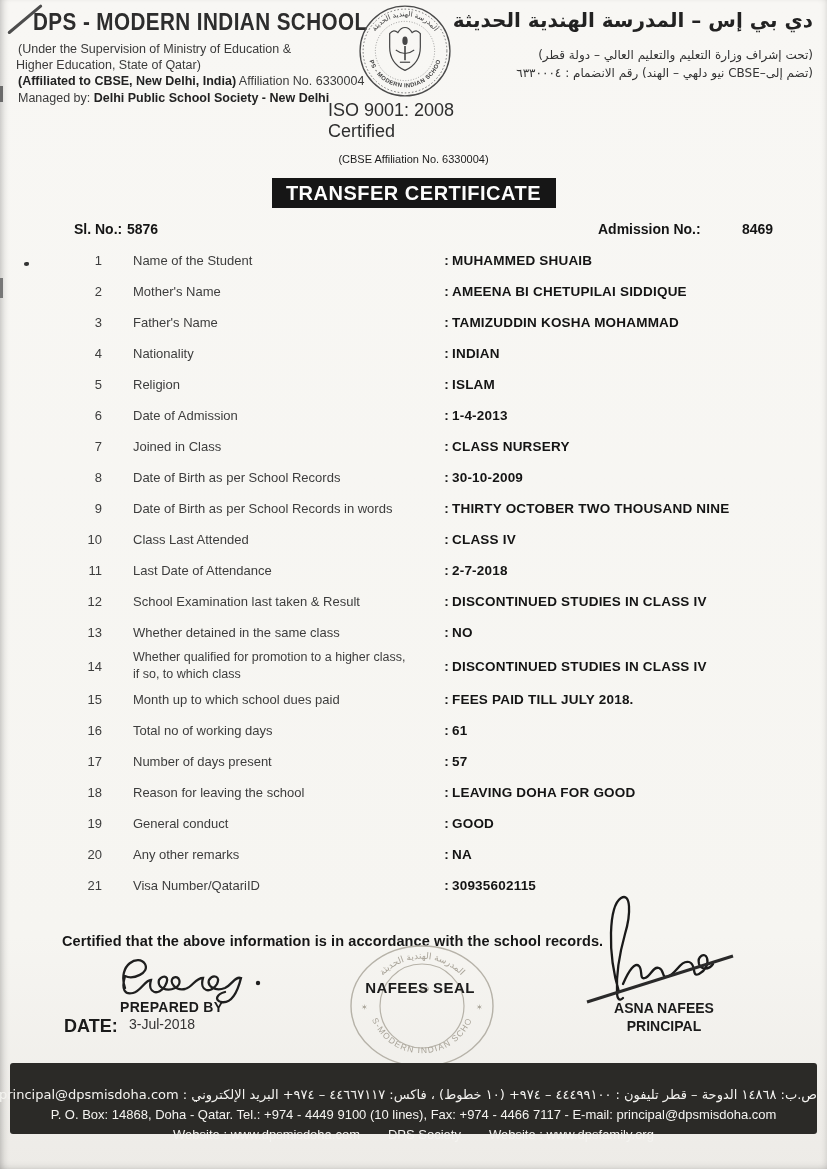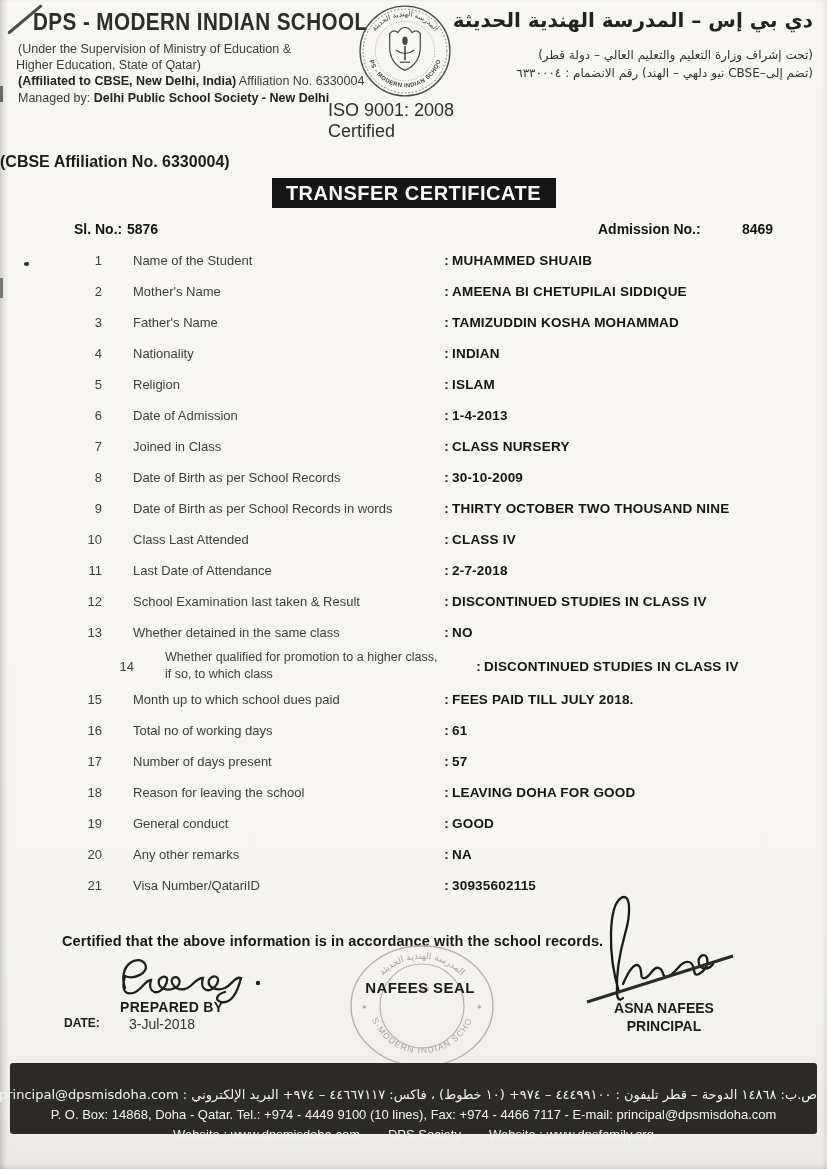--- a/index.html
+++ b/index.html
@@ -21,42 +21,42 @@
   .ar-block{position:absolute;right:14px;top:8px;text-align:right;direction:rtl;}
   .ar-title{font-size:20px;font-weight:bold;color:#222;margin-bottom:14px;}
   .ar-line{font-size:12px;color:#333;line-height:18px;}
   .ar-line.bold{font-weight:bold;color:#222;}
   
   .pen-strike{position:absolute;left:8px;top:32px;width:44px;height:2.6px;background:#4d4d4d;border-radius:2px;transform:rotate(-40deg);transform-origin:left center;}
   .ink-dot{position:absolute;left:24px;top:262px;width:5px;height:4px;background:#333;border-radius:50% 40% 60% 50%;}
   .edge-mark1{position:absolute;left:0;top:86px;width:3px;height:16px;background:#6a6a6a;}
   .edge-mark2{position:absolute;left:0;top:278px;width:3px;height:20px;background:#777;}
   
-  .affil-line{position:absolute;left:0;right:0;top:153px;font-size:16px;font-weight:bold;color:#1c1c1c;}
+  .affil-line{position:absolute;left:0;right:0;top:153px;text-align:center;font-size:11px;font-weight:normal;color:#1c1c1c;}
   .title-band{position:absolute;left:0;right:0;top:178px;}
   .title-band .band{width:284px;margin:0 auto;background:#161616;color:#fdfdfd;text-align:center;
     font-size:20px;font-weight:bold;letter-spacing:.5px;line-height:30px;height:30px;}
   
   .meta-row{position:absolute;left:0;right:0;top:221px;height:20px;font-size:14px;font-weight:bold;color:#141414;}
   .sl-label{position:absolute;left:74px;} .sl-value{position:absolute;left:127px;}
   .adm-label{position:absolute;left:598px;} .adm-value{position:absolute;left:742px;}
   
   .fields{position:absolute;left:0;right:0;top:252px;}
   .field-row{display:flex;align-items:flex-start;margin-bottom:13px;line-height:18px;}
   .field-no{flex:0 0 32px;margin-left:70px;text-align:right;font-size:13px;color:#3d3d3d;}
   .field-label{flex:0 0 300px;margin-left:31px;font-size:13px;color:#3d3d3d;white-space:pre;}
   .field-colon{flex:0 0 11px;margin-left:8px;font-size:13.5px;font-weight:bold;color:#141414;text-align:center;}
   .field-value{flex:1;font-size:13.5px;font-weight:bold;color:#141414;letter-spacing:.2px;}
-  .field-row.two-line{margin-top:-6px;margin-bottom:8px;line-height:17px;align-items:center;padding-left:32px;}
+  .field-row.two-line{margin-top:-6px;margin-bottom:8px;line-height:17px;align-items:center;}
   .field-row.two-line .field-label{font-size:12.5px;}
   
   .certify{position:absolute;left:62px;top:933px;font-size:14.5px;font-weight:bold;color:#161616;letter-spacing:.1px;}
   .sig-left{position:absolute;left:95px;top:950px;}
   .prepared-by{position:absolute;left:120px;top:999px;font-size:14px;font-weight:bold;color:#1b1b1b;letter-spacing:.3px;}
-  .date-label{position:absolute;left:64px;top:1016px;font-size:12px;font-weight:bold;color:#1b1b1b;}
+  .date-label{position:absolute;left:64px;top:1016px;font-size:18px;font-weight:bold;color:#1b1b1b;}
   .date-value{position:absolute;left:129px;top:1016px;font-size:14px;color:#333;}
   .seal-svg{position:absolute;left:347px;top:943px;}
   .seal-label{position:absolute;left:345px;top:979px;width:150px;text-align:center;font-size:15px;font-weight:bold;color:#1c1c1c;letter-spacing:.4px;}
   .sig-right{position:absolute;left:583px;top:892px;}
   .principal-block{position:absolute;left:596px;top:999px;width:136px;text-align:center;font-size:14px;font-weight:bold;color:#1b1b1b;line-height:18px;}
   
   .footer-band{position:absolute;left:10px;right:10px;top:1063px;height:71px;background:#2b2a27;border-radius:3px;
     color:#f4f3f0;text-align:center;padding-top:22px;box-sizing:border-box;}
   .f-line{line-height:20px;font-size:13px;white-space:nowrap;}
   .f-ar{direction:rtl;font-size:13px;}

